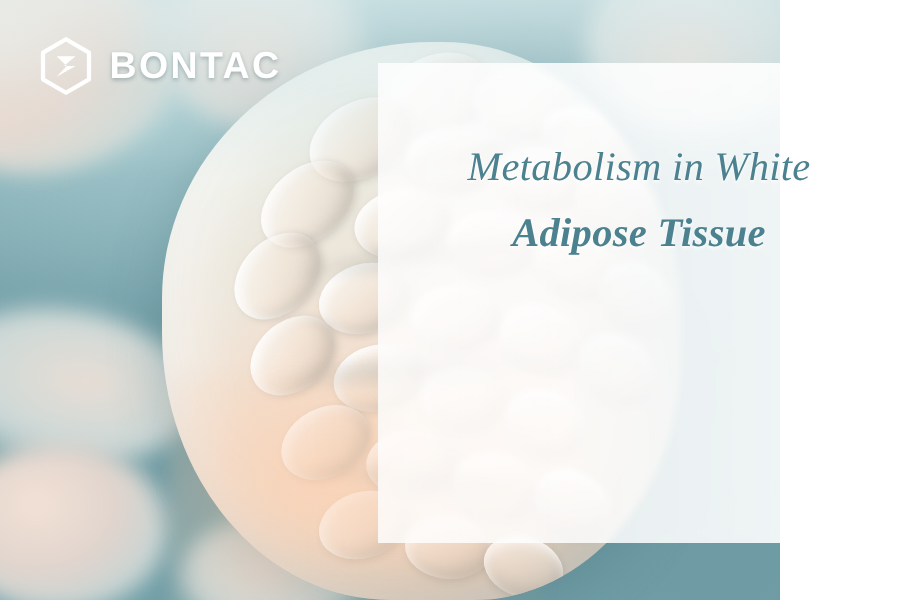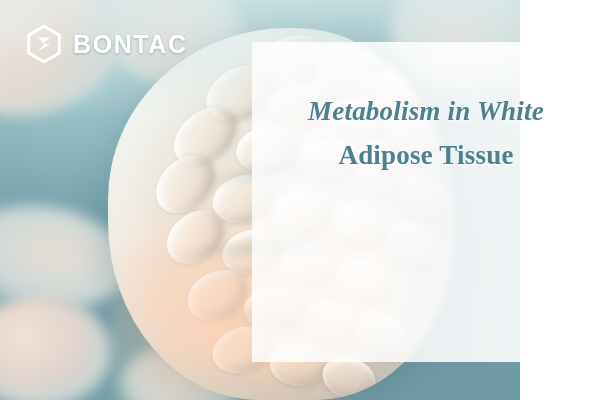--- a/index.html
+++ b/index.html
@@ -230,28 +230,29 @@
     font-weight: 700;
     line-height: 1.02;
     margin-top: 6px;
     letter-spacing: 1px;
     color: #4e8292;
     text-shadow: 0 2px 4px rgba(255,255,255,0.75);
   }
   .line-mid {
     font-size: 27px;
     font-style: italic;
-    font-weight: 700;
+    font-weight: 400;
     margin-top: 14px;
     letter-spacing: 0.2px;
     text-shadow: 0 1px 2px rgba(255,255,255,0.85);
     white-space: nowrap;
   }
   .line-bottom {
     font-size: 27px;
+    font-style: italic;
     font-weight: 700;
     margin-top: 13px;
     letter-spacing: 0.2px;
     text-shadow: 0 1px 2px rgba(255,255,255,0.85);
     white-space: nowrap;
   }
 </style>
 </head>
 <body>
 

